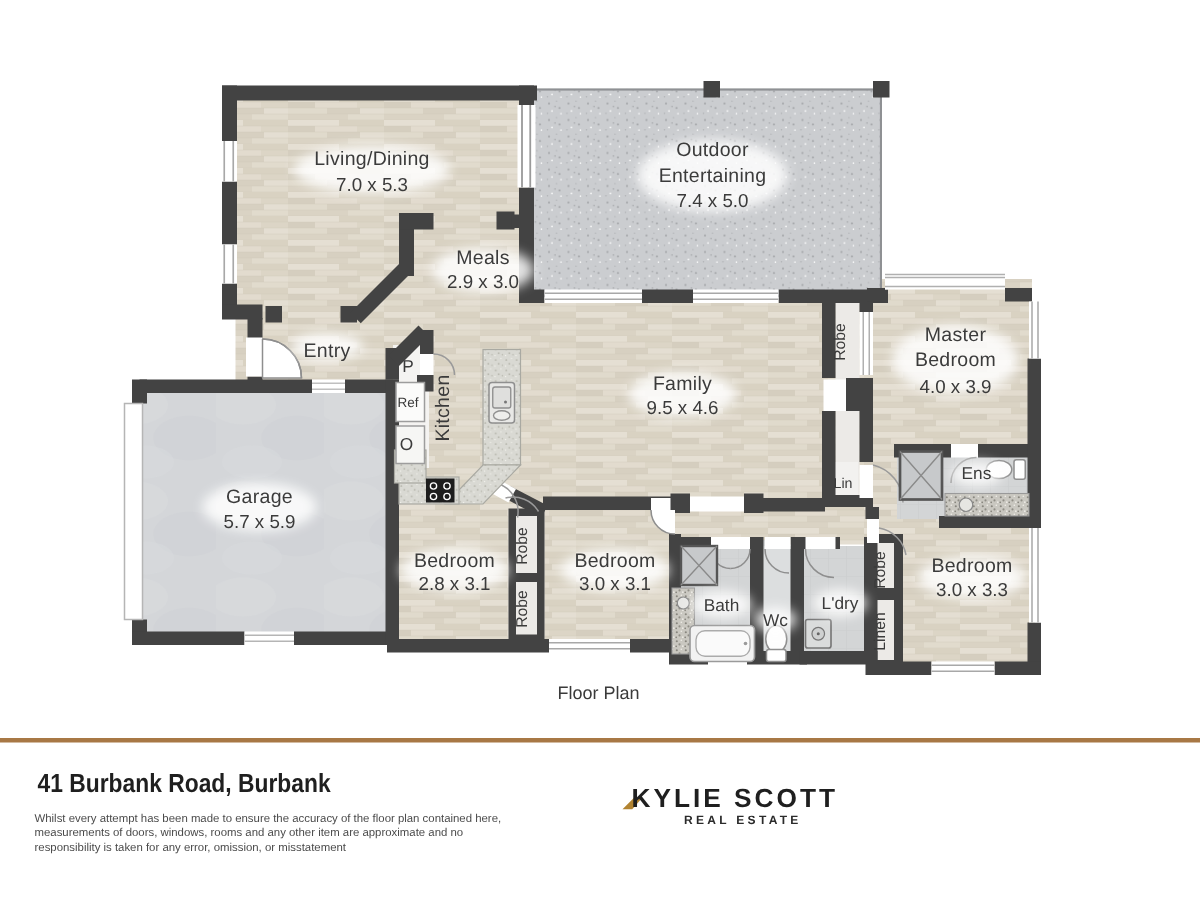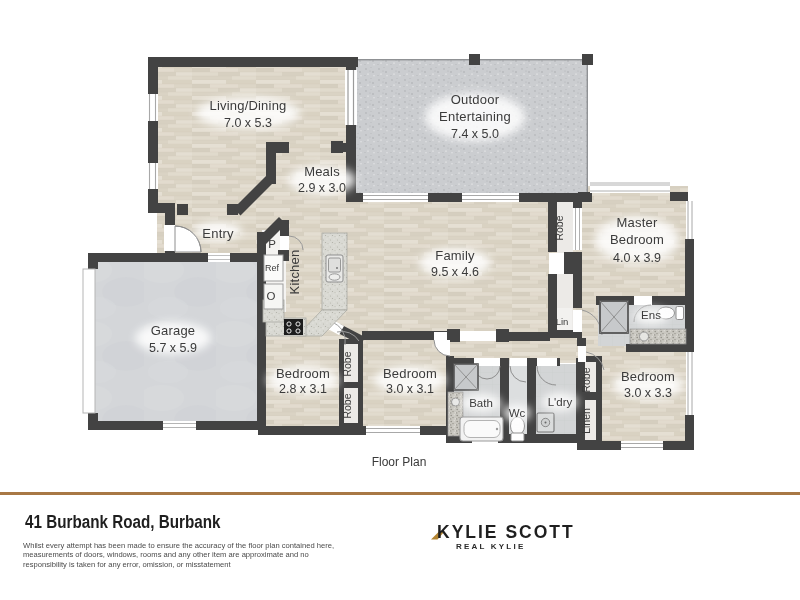--- a/index.html
+++ b/index.html
@@ -473,22 +473,22 @@
 <text x="399" y="466" style="font-size:12px;fill:#3a3a3a;">Floor Plan</text>
 </g>
 </svg>
 
 <div style="position:absolute;left:0;top:492px;width:800px;height:3px;background:#a87845;"></div>
 
 <div style="position:absolute;left:25px;top:512px;font-family:'Liberation Sans',sans-serif;font-weight:bold;font-size:17.5px;color:#1f1f1f;transform:scaleX(0.87);transform-origin:0 0;white-space:nowrap;">41 Burbank Road, Burbank</div>
 
 <div style="position:absolute;left:23px;top:541px;font-family:Liberation Sans, sans-serif;font-size:7.6px;color:#4a4a4a;line-height:9.4px;">Whilst every attempt has been made to ensure the accuracy of the floor plan contained here,<br> measurements of doors, windows, rooms and any other item are approximate and no<br>responsibility is taken for any error, omission, or misstatement</div>
 
-<div style="position:absolute;left:428px;top:518px;width:160px;height:24px;">
+<div style="position:absolute;left:412px;top:518px;width:160px;height:24px;">
 <svg width="160" height="24" viewBox="0 0 160 24">
 
 <path d="M3,21.5 L9.5,21.5 L16,14 L10.5,14 Z" fill="#b28432"></path>
 
 <text x="9" y="20" style="font-family:'Liberation Sans',sans-serif;font-size:17.5px;font-weight:bold;letter-spacing:2.0px;fill:#1f1f1f;">KYLIE SCOTT</text>
 </svg>
 </div>
 
-<div style="position:absolute;left:456px;top:542px;font-family:'Liberation Sans',sans-serif;font-size:8px;font-weight:bold;letter-spacing:2.2px;color:#2b2b2b;">REAL KYLIE</div>
+<div style="position:absolute;left:456px;top:542px;font-family:'Liberation Sans',sans-serif;font-size:8px;font-weight:bold;letter-spacing:2.2px;color:#2b2b2b;">REAL ESTATE</div>
 
 </body></html>

